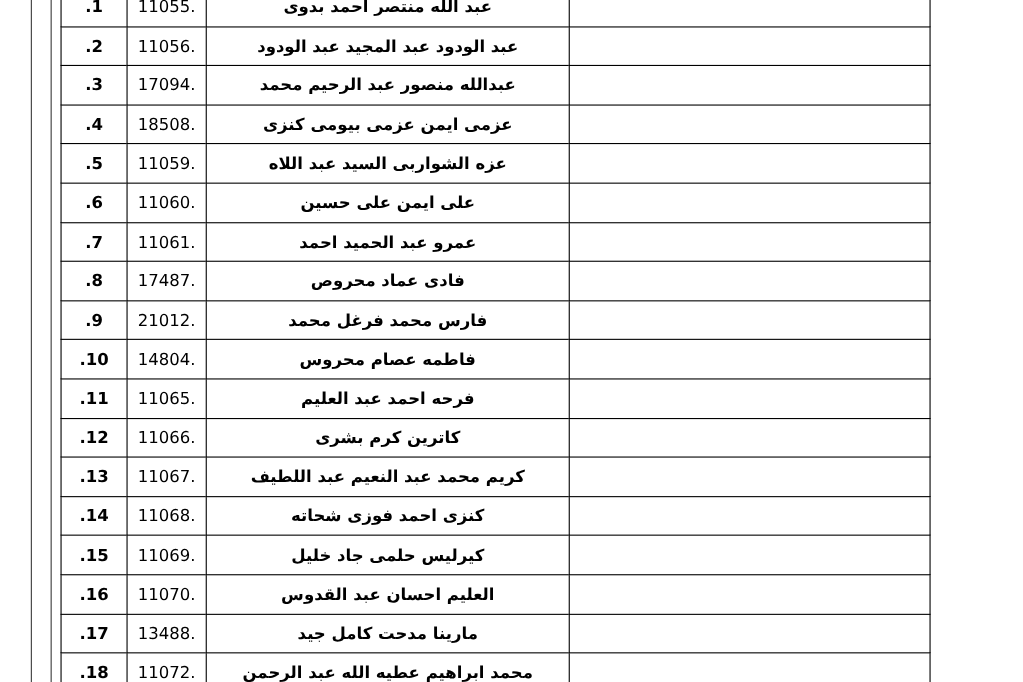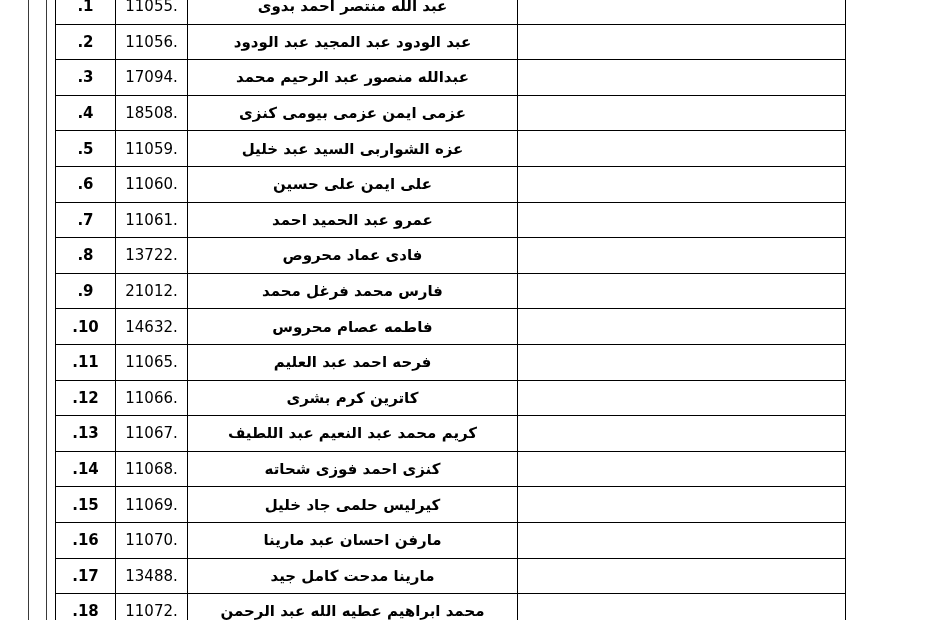--- a/index.html
+++ b/index.html
@@ -133,21 +133,21 @@
 
       <tr>
         <td class="blank"></td>
         <td class="name">عزمى ايمن عزمى بيومى كنزى</td>
         <td class="code">18508.</td>
         <td class="serial">.4</td>
       </tr>
 
       <tr>
         <td class="blank"></td>
-        <td class="name">عزه الشواربى السيد عبد خليل</td>
+        <td class="name">عزه الشواربى السيد عبد اللاه</td>
         <td class="code">11059.</td>
         <td class="serial">.5</td>
       </tr>
 
       <tr>
         <td class="blank"></td>
         <td class="name">على ايمن على حسين</td>
         <td class="code">11060.</td>
         <td class="serial">.6</td>
       </tr>
@@ -155,35 +155,35 @@
       <tr>
         <td class="blank"></td>
         <td class="name">عمرو عبد الحميد احمد</td>
         <td class="code">11061.</td>
         <td class="serial">.7</td>
       </tr>
 
       <tr>
         <td class="blank"></td>
         <td class="name">فادى عماد محروص</td>
-        <td class="code">13722.</td>
+        <td class="code">17487.</td>
         <td class="serial">.8</td>
       </tr>
 
       <tr>
         <td class="blank"></td>
         <td class="name">فارس محمد فرغل محمد</td>
         <td class="code">21012.</td>
         <td class="serial">.9</td>
       </tr>
 
       <tr>
         <td class="blank"></td>
         <td class="name">فاطمه عصام محروس</td>
-        <td class="code">14632.</td>
+        <td class="code">14804.</td>
         <td class="serial">.10</td>
       </tr>
 
       <tr>
         <td class="blank"></td>
         <td class="name">فرحه احمد عبد العليم</td>
         <td class="code">11065.</td>
         <td class="serial">.11</td>
       </tr>
 
@@ -210,21 +210,21 @@
 
       <tr>
         <td class="blank"></td>
         <td class="name">كيرليس حلمى جاد خليل</td>
         <td class="code">11069.</td>
         <td class="serial">.15</td>
       </tr>
 
       <tr>
         <td class="blank"></td>
-        <td class="name">مارفن احسان عبد مارينا</td>
+        <td class="name">العليم احسان عبد القدوس</td>
         <td class="code">11070.</td>
         <td class="serial">.16</td>
       </tr>
 
       <tr>
         <td class="blank"></td>
         <td class="name">مارينا مدحت كامل جيد</td>
         <td class="code">13488.</td>
         <td class="serial">.17</td>
       </tr>

